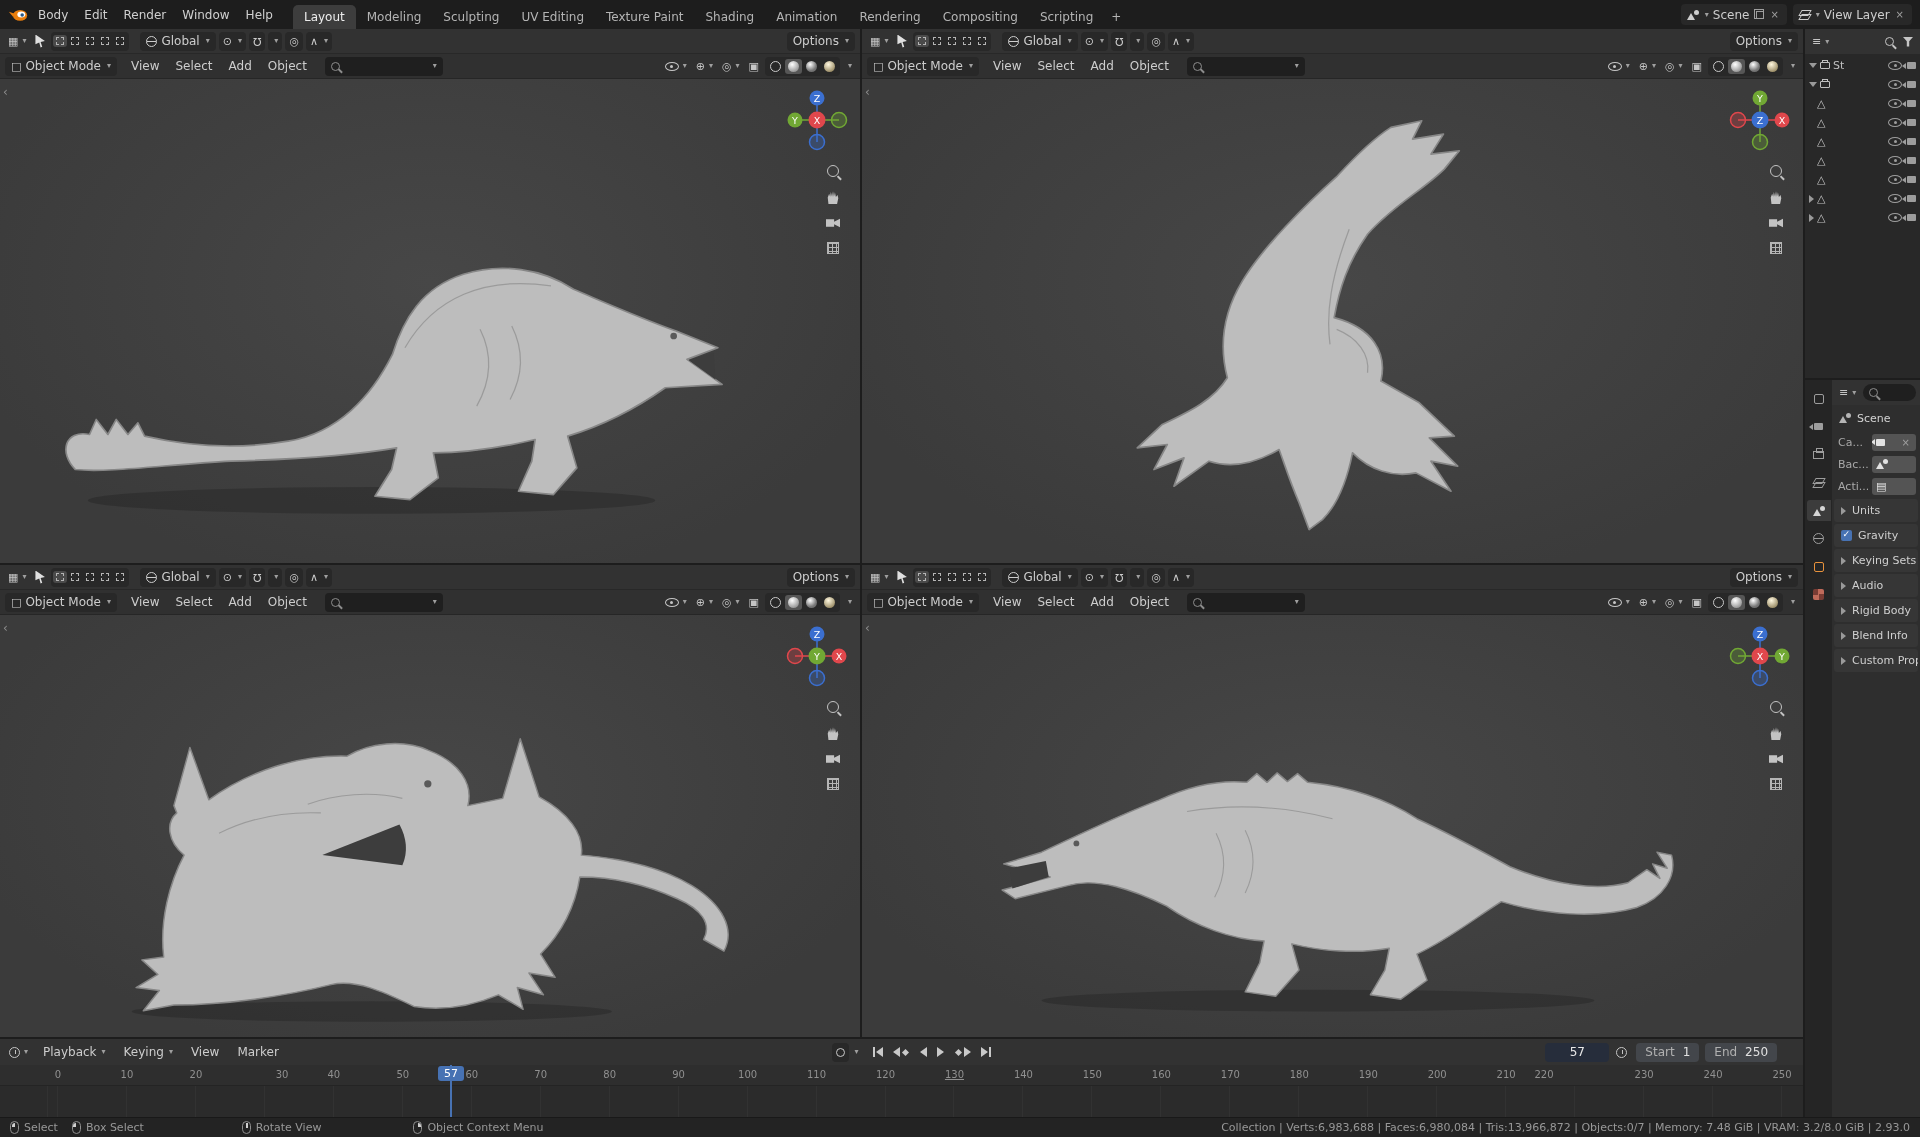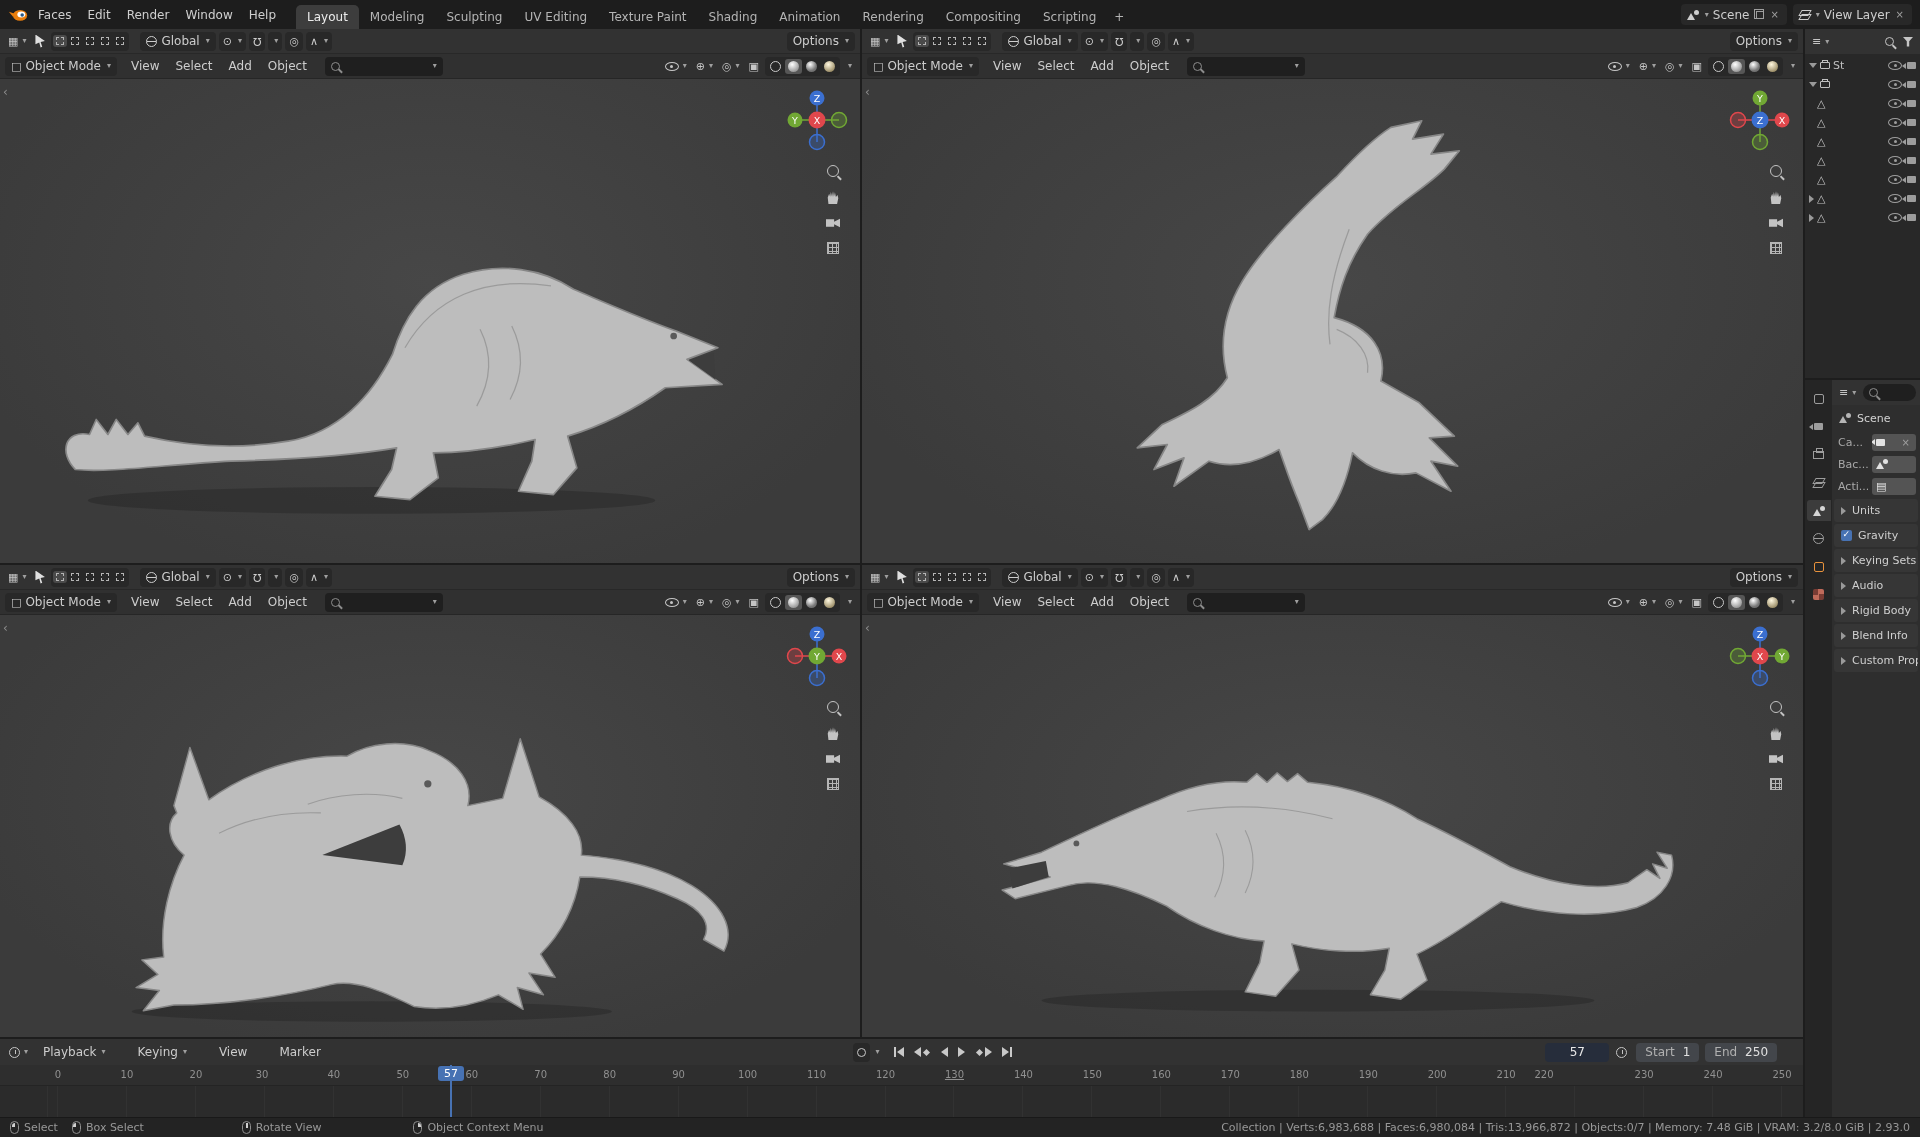--- a/index.html
+++ b/index.html
@@ -115,21 +115,21 @@
   .searchpill{flex:1;height:17px;background:#1f1f1f;border-radius:9px;display:flex;align-items:center;padding:0 6px;color:#8d8d8d}
   .prop-crumb{height:26px;display:flex;align-items:center;gap:6px;padding:0 7px;font-size:11px;color:#d3d3d3}
   .prop-row{height:22px;display:flex;align-items:center;padding:0 4px 0 6px;gap:4px;font-size:11px;color:#b9b9b9}
   .plabel{width:30px;overflow:hidden;white-space:nowrap;color:#a8a8a8;flex:none}
   .pwidget{flex:1;height:17px;background:#545454;border-radius:3px;display:flex;align-items:center;padding:0 4px;gap:3px;color:#e2e2e2;overflow:hidden}
   .panel-row{height:23px;display:flex;align-items:center;gap:6px;padding:0 7px;background:#363636;margin:2px 2px 0 2px;border-radius:3px;font-size:11px;color:#cfcfcf;overflow:hidden;white-space:nowrap}
 
   
   .timeline{height:80px;background:#2b2b2b;position:relative;border-top:2px solid var(--bg)}
   .tl-header{height:26px;background:var(--hdr);display:flex;align-items:center;padding:0 6px;gap:4px}
-  .tl-menus{display:flex;gap:16px}
+  .tl-menus{display:flex;gap:2px}
   .tl-menu{padding:2px 8px;border-radius:3px;display:flex;align-items:center;gap:3px}
   .transport{display:flex;align-items:center;gap:2px;margin:0 6px}
   .tbtn{display:flex;align-items:center;padding:3px 4px;border-radius:3px;gap:1px}
   .tri{width:0;height:0;border-top:5px solid transparent;border-bottom:5px solid transparent;display:inline-block}
   .tri.tr{border-left:7px solid #c9c9c9}
   .tri.tl{border-right:7px solid #c9c9c9}
   .bar{width:2px;height:10px;background:#c9c9c9;display:inline-block}
   .kdot{width:5px;height:5px;background:#c9c9c9;transform:rotate(45deg);margin:0 2px;display:inline-block}
   .rec{width:9px;height:9px;border:1.5px solid #c9c9c9;border-radius:50%;display:block}
   .framefield{width:64px;height:19px;background:#262d3b;border-radius:4px;display:flex;align-items:center;justify-content:center;color:#e8e8e8}
@@ -159,21 +159,21 @@
 <div class="topbar">
   <span class="blender-logo">
     <svg width="20" height="14" viewBox="0 0 24 16">
       <path d="M1 4 L11 7.5 L6 10 Z" fill="#e87d0d"></path>
       <ellipse cx="14.5" cy="8.5" rx="8.5" ry="6.5" fill="#e87d0d"></ellipse>
       <ellipse cx="16" cy="7.5" rx="4.8" ry="3.6" fill="#ffffff"></ellipse>
       <circle cx="17" cy="8" r="2.1" fill="#265787"></circle>
     </svg>
   </span>
   <nav id="menubar" style="display: flex;">
-      <span class="menu-item">Faces</span>
+      <span class="menu-item">Body</span>
       <span class="menu-item">Edit</span>
       <span class="menu-item">Render</span>
       <span class="menu-item">Window</span>
       <span class="menu-item">Help</span>
     </nav>
   <div id="workspace-tabs">
       <span class="tab active">Layout</span>
       <span class="tab">Modeling</span>
       <span class="tab">Sculpting</span>
       <span class="tab">UV Editing</span>
@@ -845,21 +845,21 @@
           <span class="rangefield">
             <span class="dim2">End</span>
               <span>250</span>
           </span>
         </div>
       </div>
       <div class="tl-ruler" id="tl-ruler">
           <span class="tick" style="left: 58px;">0</span>
           <span class="tick" style="left: 126.96px;">10</span>
           <span class="tick" style="left: 195.92px;">20</span>
-          <span class="tick" style="left: 262px;">30</span>
+          <span class="tick" style="left: 282px;">30</span>
           <span class="tick" style="left: 333.84px;">40</span>
           <span class="tick" style="left: 402.8px;">50</span>
           <span class="tick" style="left: 471.76px;">60</span>
           <span class="tick" style="left: 540.72px;">70</span>
           <span class="tick" style="left: 609.68px;">80</span>
           <span class="tick" style="left: 678.64px;">90</span>
           <span class="tick" style="left: 747.6px;">100</span>
           <span class="tick" style="left: 816.56px;">110</span>
           <span class="tick" style="left: 885.52px;">120</span>
           <span class="tick" style="left: 954.48px; text-decoration: underline;">130</span>

